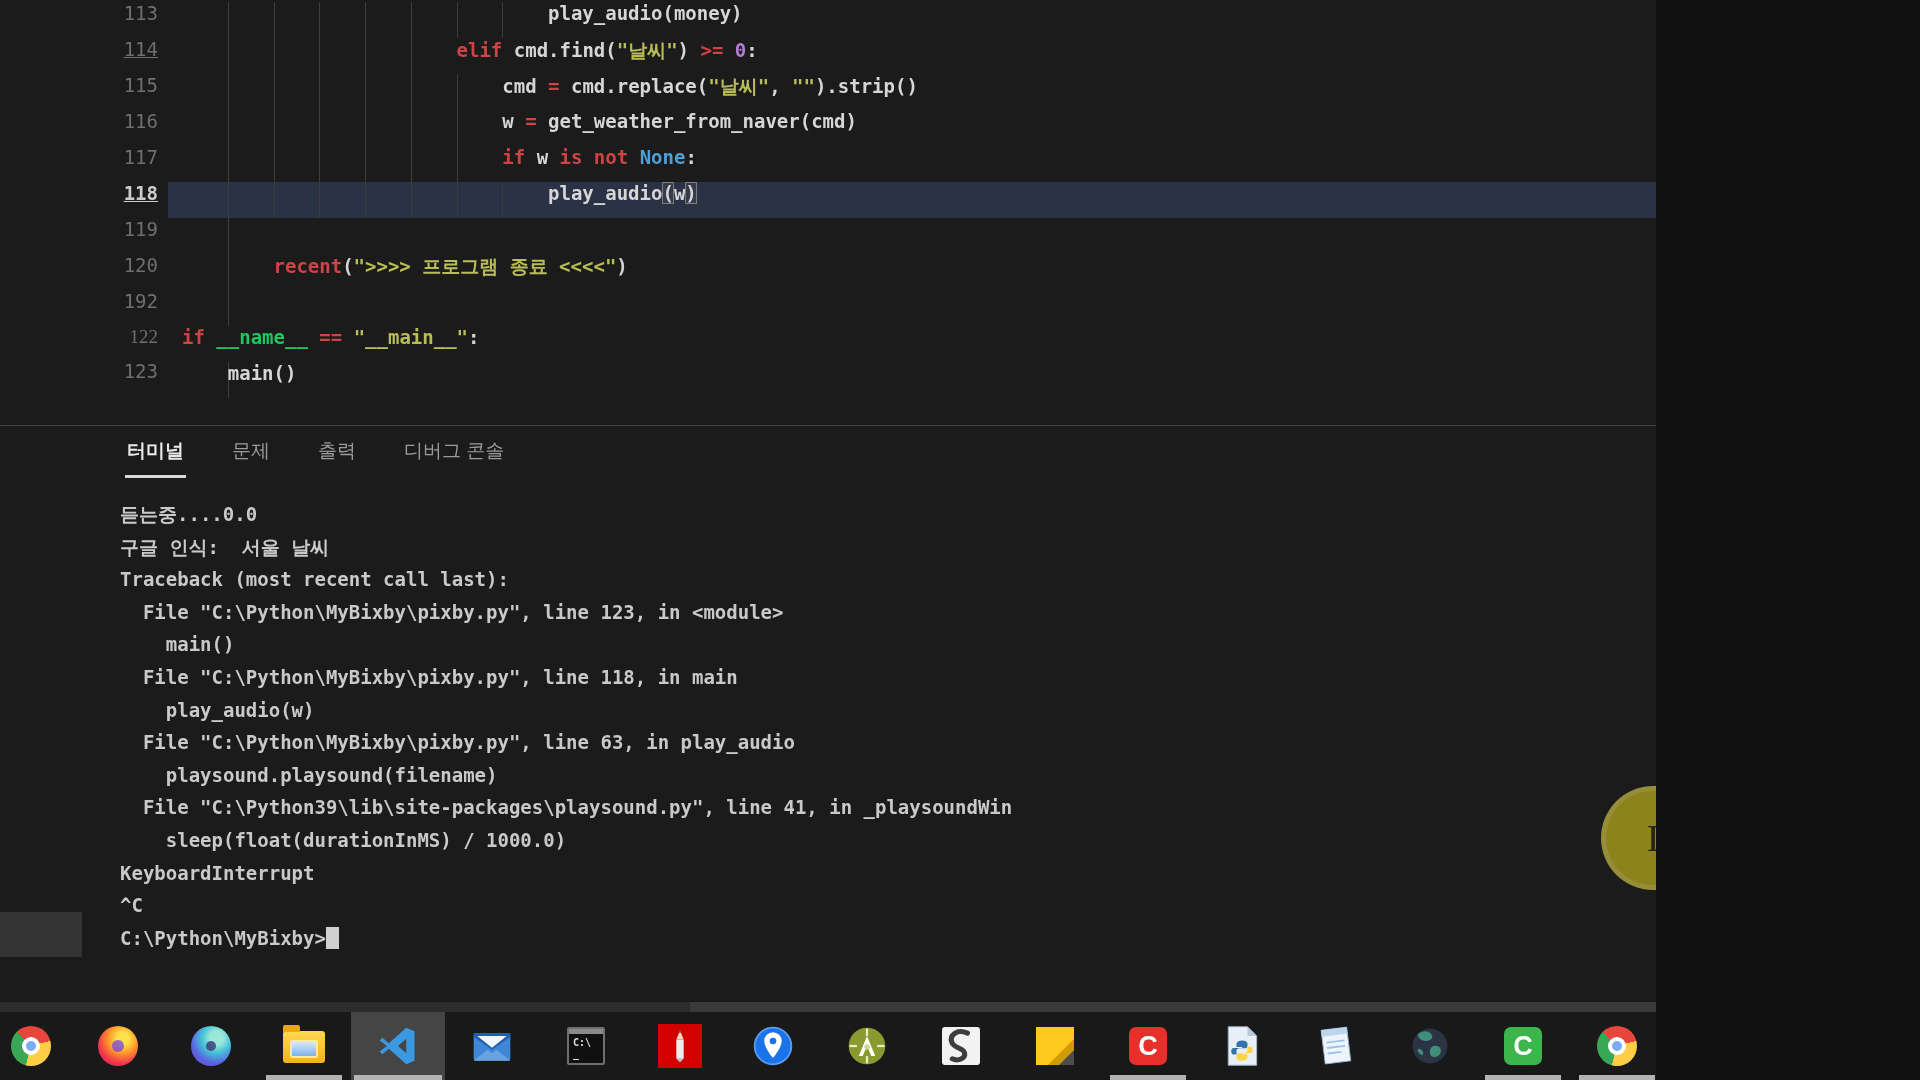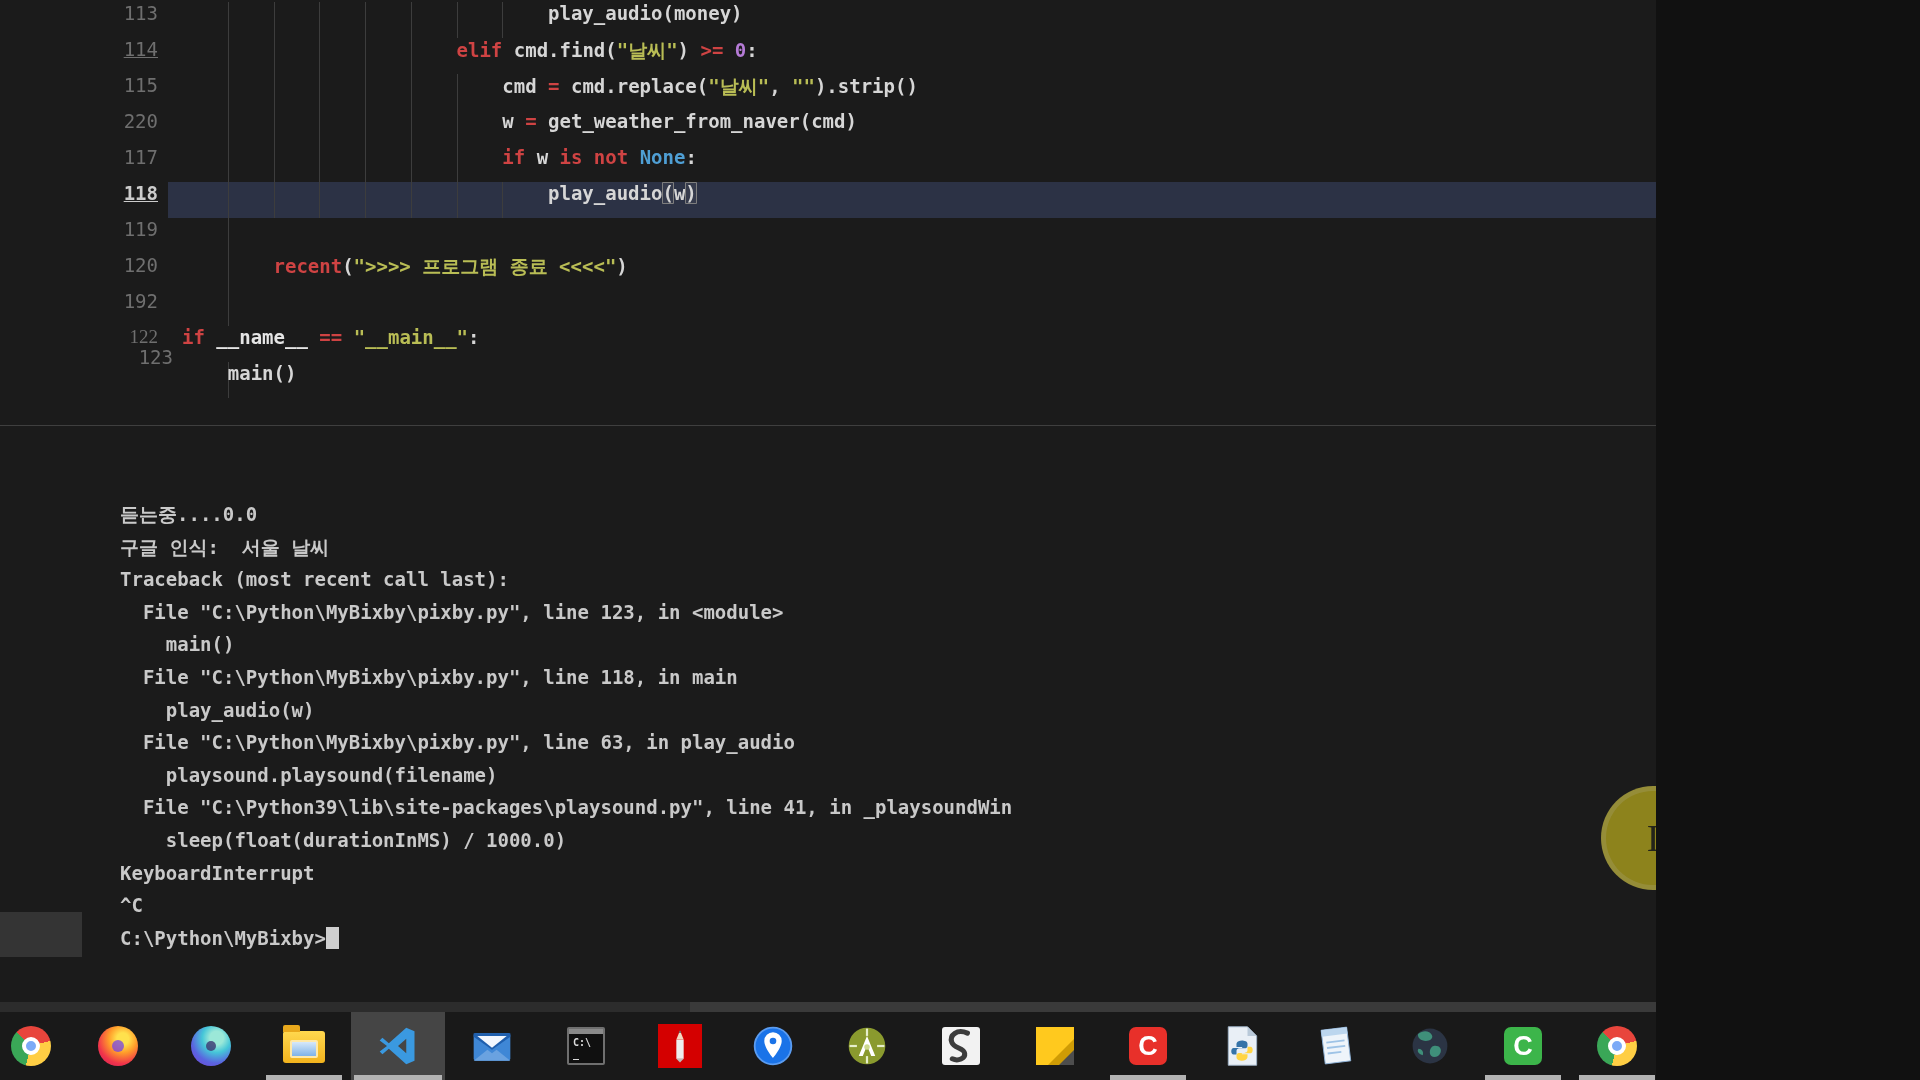--- a/index.html
+++ b/index.html
@@ -9,21 +9,21 @@
   .editor{position:absolute;left:0;top:0;width:1920px;height:425px;}
   .code-row{position:absolute;left:0;width:1920px;height:36px;line-height:36px;
             font:bold 19px "DejaVu Sans Mono",monospace;white-space:pre;}
   .code-row .hl{position:absolute;left:168px;right:0;top:0;bottom:0;background:#2c3245;}
   .code-text{position:absolute;left:182px;top:0;}
   .gutter-num{position:absolute;left:0;width:158px;text-align:right;height:36px;line-height:36px;
               color:#6f6f6f;font:19px "DejaVu Sans Mono",monospace;}
   .gutter-num.cur{color:#cccccc;font-weight:bold;}
   .guide{position:absolute;top:0;width:1px;height:36px;background:#3d3d3d;}
   .tk-p{color:#d6d6d6}.tk-k{color:#cf4343}.tk-s{color:#b9bd55}
-  .tk-n{color:#b57bd6}.tk-c{color:#4f9fd4}.tk-v{color:#e5e5e5}
+  .tk-n{color:#b57bd6}.tk-c{color:#4f9fd4}.tk-v{color:#22c55e}
   .tk-b{color:#d6d6d6;box-shadow:inset 0 0 0 1px #7e7e7e;background:rgba(130,130,130,.12);border-radius:1px}
   .divider{position:absolute;left:0;top:425px;width:1920px;height:1px;background:#3f3f3f;}
   
   .tabs{position:absolute;left:127px;top:438px;display:flex;gap:48px;
         font-family:"Liberation Sans",sans-serif;font-size:19px;}
   .tab{position:relative;color:#9b9b9b;cursor:default;}
   .tab.active{color:#e8e8e8;font-weight:bold;}
   .tab.active::after{content:"";position:absolute;left:-2px;right:-2px;top:37px;height:3px;background:#d8d8d8;}
   
   .terminal{position:absolute;left:120px;top:498px;font:bold 19px "DejaVu Sans Mono",monospace;
@@ -71,46 +71,52 @@
 </head>
 <body>
 
 <div class="screen">
 
   <div class="editor">
     <div id="gutter">
         <div class="gutter-num" style="top: 2px;">113</div>
         <div class="gutter-num" style="top: 38px; text-decoration: underline;">114</div>
         <div class="gutter-num" style="top: 74px;">115</div>
-        <div class="gutter-num" style="top: 110px;">220</div>
+        <div class="gutter-num" style="top: 110px;">116</div>
         <div class="gutter-num" style="top: 146px;">117</div>
         <div class="gutter-num cur" style="top: 182px; text-decoration: underline;">118</div>
         <div class="gutter-num" style="top: 218px;">119</div>
         <div class="gutter-num" style="top: 254px;">120</div>
         <div class="gutter-num" style="top: 290px;">192</div>
         <div class="gutter-num" style="top: 326px; font-family: Liberation Serif, serif;">122</div>
-        <div class="gutter-num" style="top: 346px; margin-left: 15px;">123</div>
+        <div class="gutter-num" style="top: 360px;">123</div>
       </div>
     <div id="lines">
         <div class="code-row" style="top: 2px;"><span class="guide" style="left: 227.76px;"></span><span class="guide" style="left: 273.52px;"></span><span class="guide" style="left: 319.28px;"></span><span class="guide" style="left: 365.04px;"></span><span class="guide" style="left: 410.8px;"></span><span class="guide" style="left: 456.56px;"></span><span class="guide" style="left: 502.32px;"></span><span class="code-text"><span>                                </span><span class="tk-p">play_audio(money)</span></span></div>
         <div class="code-row" style="top: 38px;"><span class="guide" style="left: 227.76px;"></span><span class="guide" style="left: 273.52px;"></span><span class="guide" style="left: 319.28px;"></span><span class="guide" style="left: 365.04px;"></span><span class="guide" style="left: 410.8px;"></span><span class="code-text"><span>                        </span><span class="tk-k">elif</span><span class="tk-p"> cmd.find(</span><span class="tk-s">"날씨"</span><span class="tk-p">) </span><span class="tk-k">&gt;=</span><span class="tk-p"> </span><span class="tk-n">0</span><span class="tk-p">:</span></span></div>
         <div class="code-row" style="top: 74px;"><span class="guide" style="left: 227.76px;"></span><span class="guide" style="left: 273.52px;"></span><span class="guide" style="left: 319.28px;"></span><span class="guide" style="left: 365.04px;"></span><span class="guide" style="left: 410.8px;"></span><span class="guide" style="left: 456.56px;"></span><span class="code-text"><span>                            </span><span class="tk-p">cmd </span><span class="tk-k">=</span><span class="tk-p"> cmd.replace(</span><span class="tk-s">"날씨"</span><span class="tk-p">, </span><span class="tk-s">""</span><span class="tk-p">).strip()</span></span></div>
         <div class="code-row" style="top: 110px;"><span class="guide" style="left: 227.76px;"></span><span class="guide" style="left: 273.52px;"></span><span class="guide" style="left: 319.28px;"></span><span class="guide" style="left: 365.04px;"></span><span class="guide" style="left: 410.8px;"></span><span class="guide" style="left: 456.56px;"></span><span class="code-text"><span>                            </span><span class="tk-p">w </span><span class="tk-k">=</span><span class="tk-p"> get_weather_from_naver(cmd)</span></span></div>
         <div class="code-row" style="top: 146px;"><span class="guide" style="left: 227.76px;"></span><span class="guide" style="left: 273.52px;"></span><span class="guide" style="left: 319.28px;"></span><span class="guide" style="left: 365.04px;"></span><span class="guide" style="left: 410.8px;"></span><span class="guide" style="left: 456.56px;"></span><span class="code-text"><span>                            </span><span class="tk-k">if</span><span class="tk-p"> w </span><span class="tk-k">is</span><span class="tk-p"> </span><span class="tk-k">not</span><span class="tk-p"> </span><span class="tk-c">None</span><span class="tk-p">:</span></span></div>
         <div class="code-row" style="top: 182px;"><div class="hl"></div><span class="guide" style="left: 227.76px;"></span><span class="guide" style="left: 273.52px;"></span><span class="guide" style="left: 319.28px;"></span><span class="guide" style="left: 365.04px;"></span><span class="guide" style="left: 410.8px;"></span><span class="guide" style="left: 456.56px;"></span><span class="guide" style="left: 502.32px;"></span><span class="code-text"><span>                                </span><span class="tk-p">play_audio</span><span class="tk-b">(</span><span class="tk-p">w</span><span class="tk-b">)</span></span></div>
         <div class="code-row" style="top: 218px;"><span class="guide" style="left: 227.76px;"></span><span class="code-text"><span></span></span></div>
         <div class="code-row" style="top: 254px;"><span class="guide" style="left: 227.76px;"></span><span class="code-text"><span>        </span><span class="tk-k">recent</span><span class="tk-p">(</span><span class="tk-s">"&gt;&gt;&gt;&gt; 프로그램 종료 &lt;&lt;&lt;&lt;"</span><span class="tk-p">)</span></span></div>
         <div class="code-row" style="top: 290px;"><span class="guide" style="left: 227.76px;"></span><span class="code-text"><span></span></span></div>
         <div class="code-row" style="top: 326px;"><span class="code-text"><span></span><span class="tk-k">if</span><span class="tk-p"> </span><span class="tk-v">__name__</span><span class="tk-p"> </span><span class="tk-k">==</span><span class="tk-p"> </span><span class="tk-s">"__main__"</span><span class="tk-p">:</span></span></div>
         <div class="code-row" style="top: 362px;"><span class="guide" style="left: 227.76px;"></span><span class="code-text"><span>    </span><span class="tk-p">main()</span></span></div>
       </div>
   </div>
 
   <div class="divider"></div>
 
+  <div class="tabs" id="tabs">
+      <span class="tab active">터미널</span>
+      <span class="tab">문제</span>
+      <span class="tab">출력</span>
+      <span class="tab">디버그 콘솔</span>
+    </div>
 
   <div class="terminal" id="term"><div class="term-line">듣는중....0.0</div><div class="term-line">구글 인식:  서울 날씨</div><div class="term-line">Traceback (most recent call last):</div><div class="term-line">  File "C:\Python\MyBixby\pixby.py", line 123, in &lt;module&gt;</div><div class="term-line">    main()</div><div class="term-line">  File "C:\Python\MyBixby\pixby.py", line 118, in main</div><div class="term-line">    play_audio(w)</div><div class="term-line">  File "C:\Python\MyBixby\pixby.py", line 63, in play_audio</div><div class="term-line">    playsound.playsound(filename)</div><div class="term-line">  File "C:\Python39\lib\site-packages\playsound.py", line 41, in _playsoundWin</div><div class="term-line">    sleep(float(durationInMS) / 1000.0)</div><div class="term-line">KeyboardInterrupt</div><div class="term-line">^C</div><div class="term-line"><span>C:\Python\MyBixby&gt;</span><span class="cursor-block"></span></div></div>
 
   <div class="left-box"></div>
 
   <div class="pretaskband">
       <div class="lighter"></div>
     </div>
 
   <div class="taskbar" id="taskbar">

